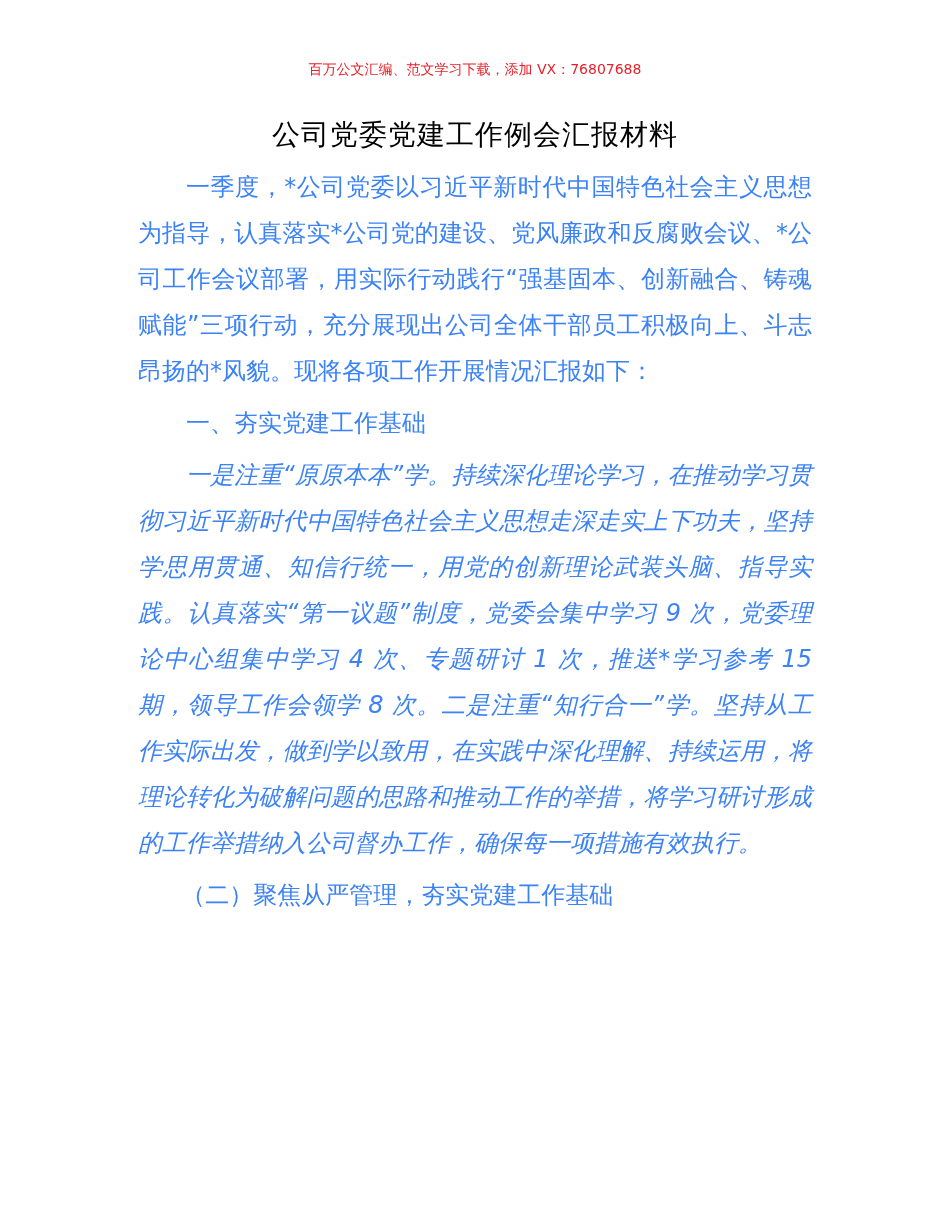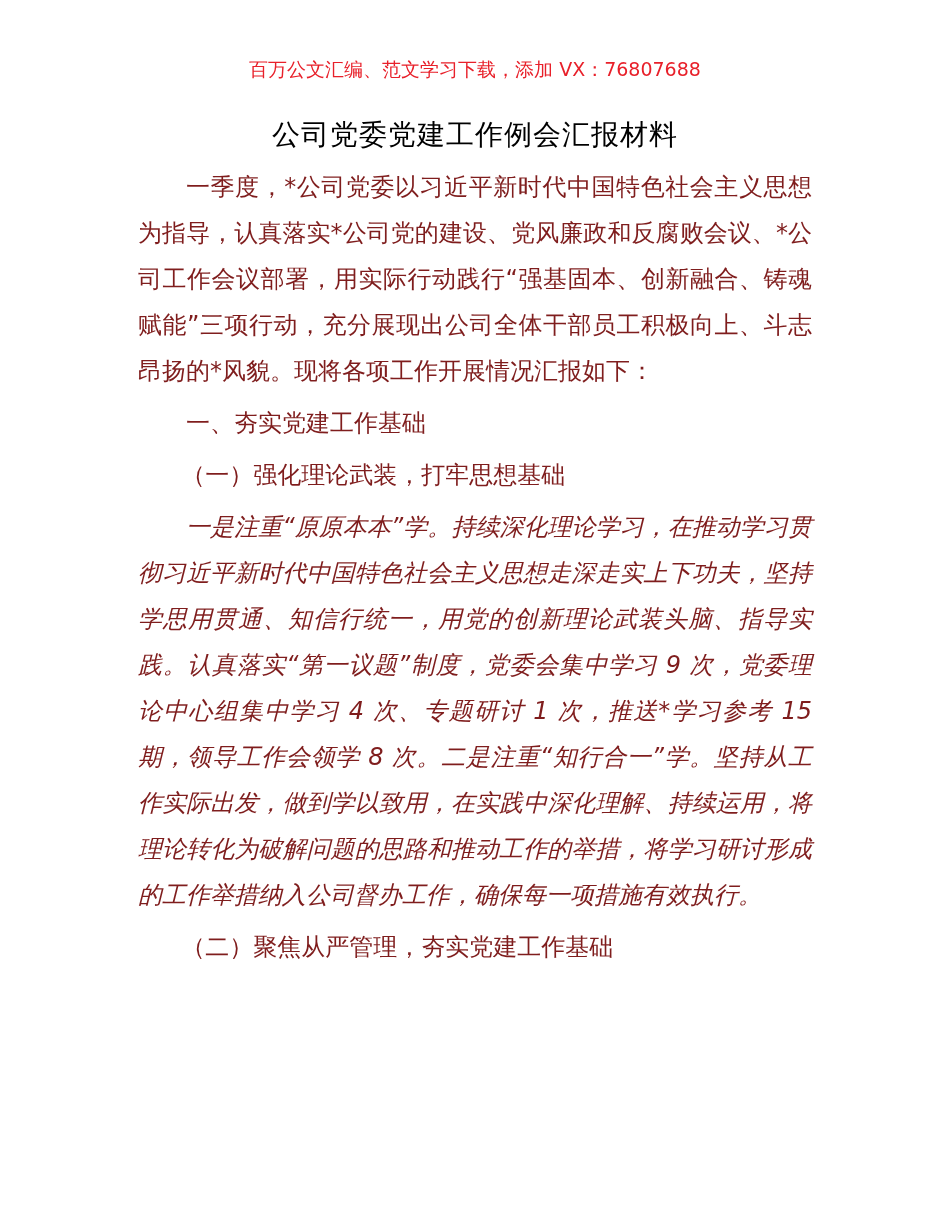--- a/index.html
+++ b/index.html
@@ -21,21 +21,21 @@
       width: 950px;
       height: 1230px;
       background: #ffffff;
     }
     .watermark {
       position: absolute;
       top: 56px;
       left: 0;
       width: 950px;
       text-align: center;
-      font-size: 19px;
+      font-size: 14px;
       line-height: 26px;
       color: #e8202a;
       letter-spacing: 0px;
     }
     .title {
       position: absolute;
       top: 114px;
       left: 0;
       width: 950px;
       text-align: center;
@@ -43,21 +43,21 @@
       line-height: 42px;
       color: #000;
       letter-spacing: 1px;
     }
     .content {
       position: absolute;
       left: 138px;
       top: 164px;
       width: 674px;
       font-size: 24px;
-      color: #7f1d1d;
+      color: #3b82f6;
     }
     .para {
       margin: 0;
       line-height: 46px;
       text-indent: 2em;
       text-align: justify;
       text-justify: inter-character;
       word-break: break-all;
     }
     .heading1 {
@@ -80,20 +80,19 @@
   <div class="watermark">百万公文汇编、范文学习下载，添加 VX：76807688</div>
 
   <div class="title">公司党委党建工作例会汇报材料</div>
 
   <div class="content">
 
     <p class="para">一季度，*公司党委以习近平新时代中国特色社会主义思想为指导，认真落实*公司党的建设、党风廉政和反腐败会议、*公司工作会议部署，用实际行动践行“强基固本、创新融合、铸魂赋能”三项行动，充分展现出公司全体干部员工积极向上、斗志昂扬的*风貌。现将各项工作开展情况汇报如下：</p>
 
     <p class="heading1">一、夯实党建工作基础</p>
 
-    <p class="heading2">（一）强化理论武装，打牢思想基础</p>
 
     <p class="para p-gap">一是注重“原原本本”学。持续深化理论学习，在推动学习贯彻习近平新时代中国特色社会主义思想走深走实上下功夫，坚持学思用贯通、知信行统一，用党的创新理论武装头脑、指导实践。认真落实“第一议题”制度，党委会集中学习 9 次，党委理论中心组集中学习 4 次、专题研讨 1 次，推送*学习参考 15 期，领导工作会领学 8 次。二是注重“知行合一”学。坚持从工作实际出发，做到学以致用，在实践中深化理解、持续运用，将理论转化为破解问题的思路和推动工作的举措，将学习研讨形成的工作举措纳入公司督办工作，确保每一项措施有效执行。</p>
 
     <p class="heading2">（二）聚焦从严管理，夯实党建工作基础</p>
 
   </div>
 </div>
 
 </body></html>

